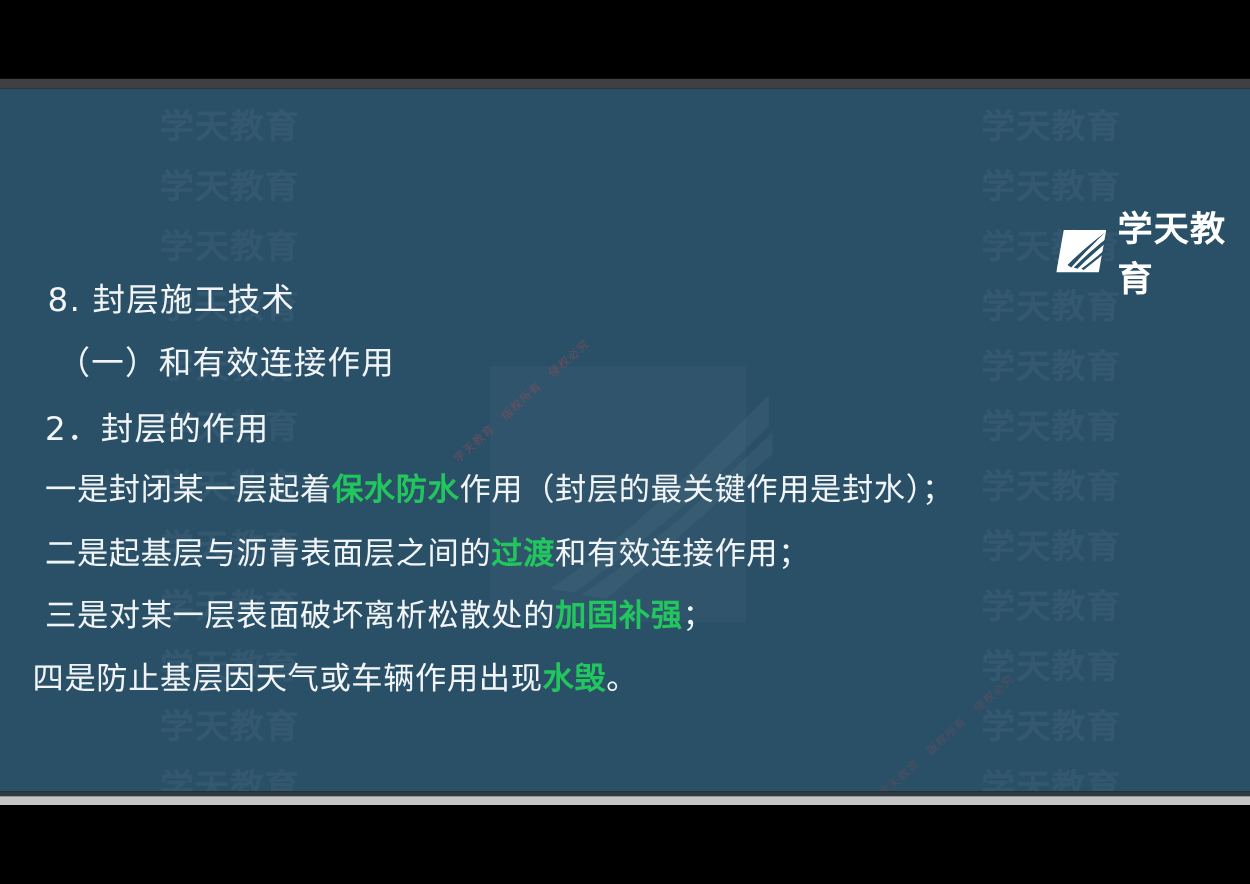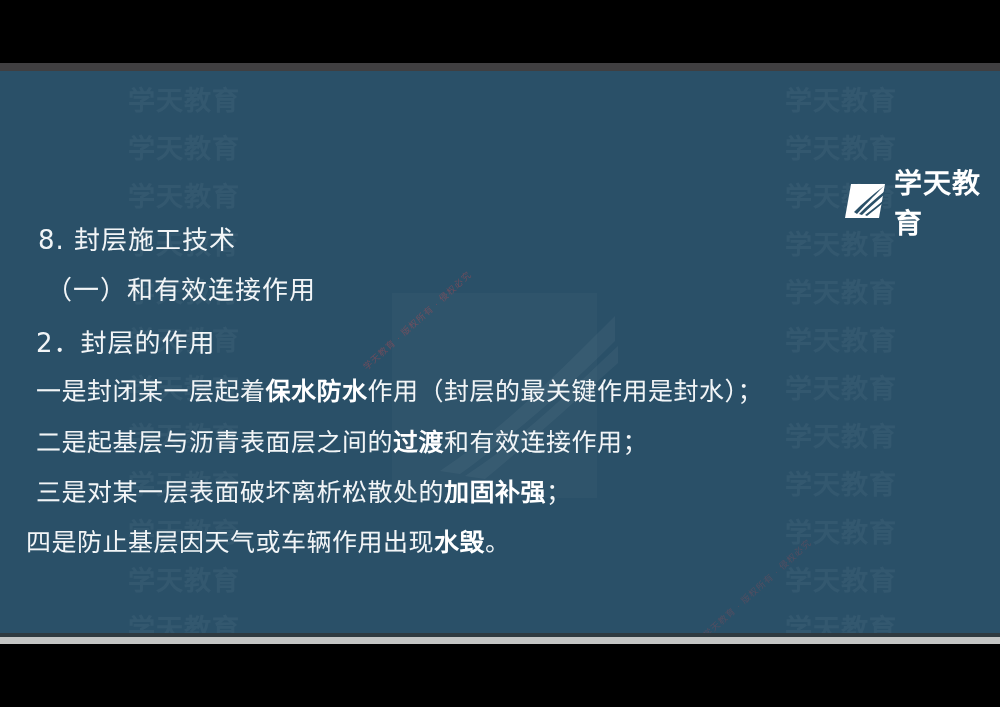--- a/index.html
+++ b/index.html
@@ -41,21 +41,21 @@
   
   .txt{position:absolute;color:#f2f5f7;white-space:nowrap;
        font-family:"DejaVu Sans","Liberation Sans",sans-serif;font-weight:500;}
   .h-a{left:38px;top:148px;font-size:26px;letter-spacing:1px;}
   .h-b{left:46px;top:198px;font-size:26px;letter-spacing:1px;}
   .h-c{left:36px;top:251px;font-size:26px;letter-spacing:1px;}
   .l1{left:36px;top:300px;font-size:25px;letter-spacing:.5px;}
   .l2{left:36px;top:351px;font-size:25px;letter-spacing:.5px;}
   .l3{left:36px;top:401px;font-size:25px;letter-spacing:.5px;}
   .l4{left:26px;top:451px;font-size:25px;letter-spacing:.5px;}
-  .hl{color:#ffffff;font-weight:bold;}
+  .hl{color:#22c55e;font-weight:bold;}
 </style>
 </head>
 <body>
 
 <div id="player">
 
   <div class="bar-top"></div>
   <div class="strip-top"></div>
 
   <div id="slide">

